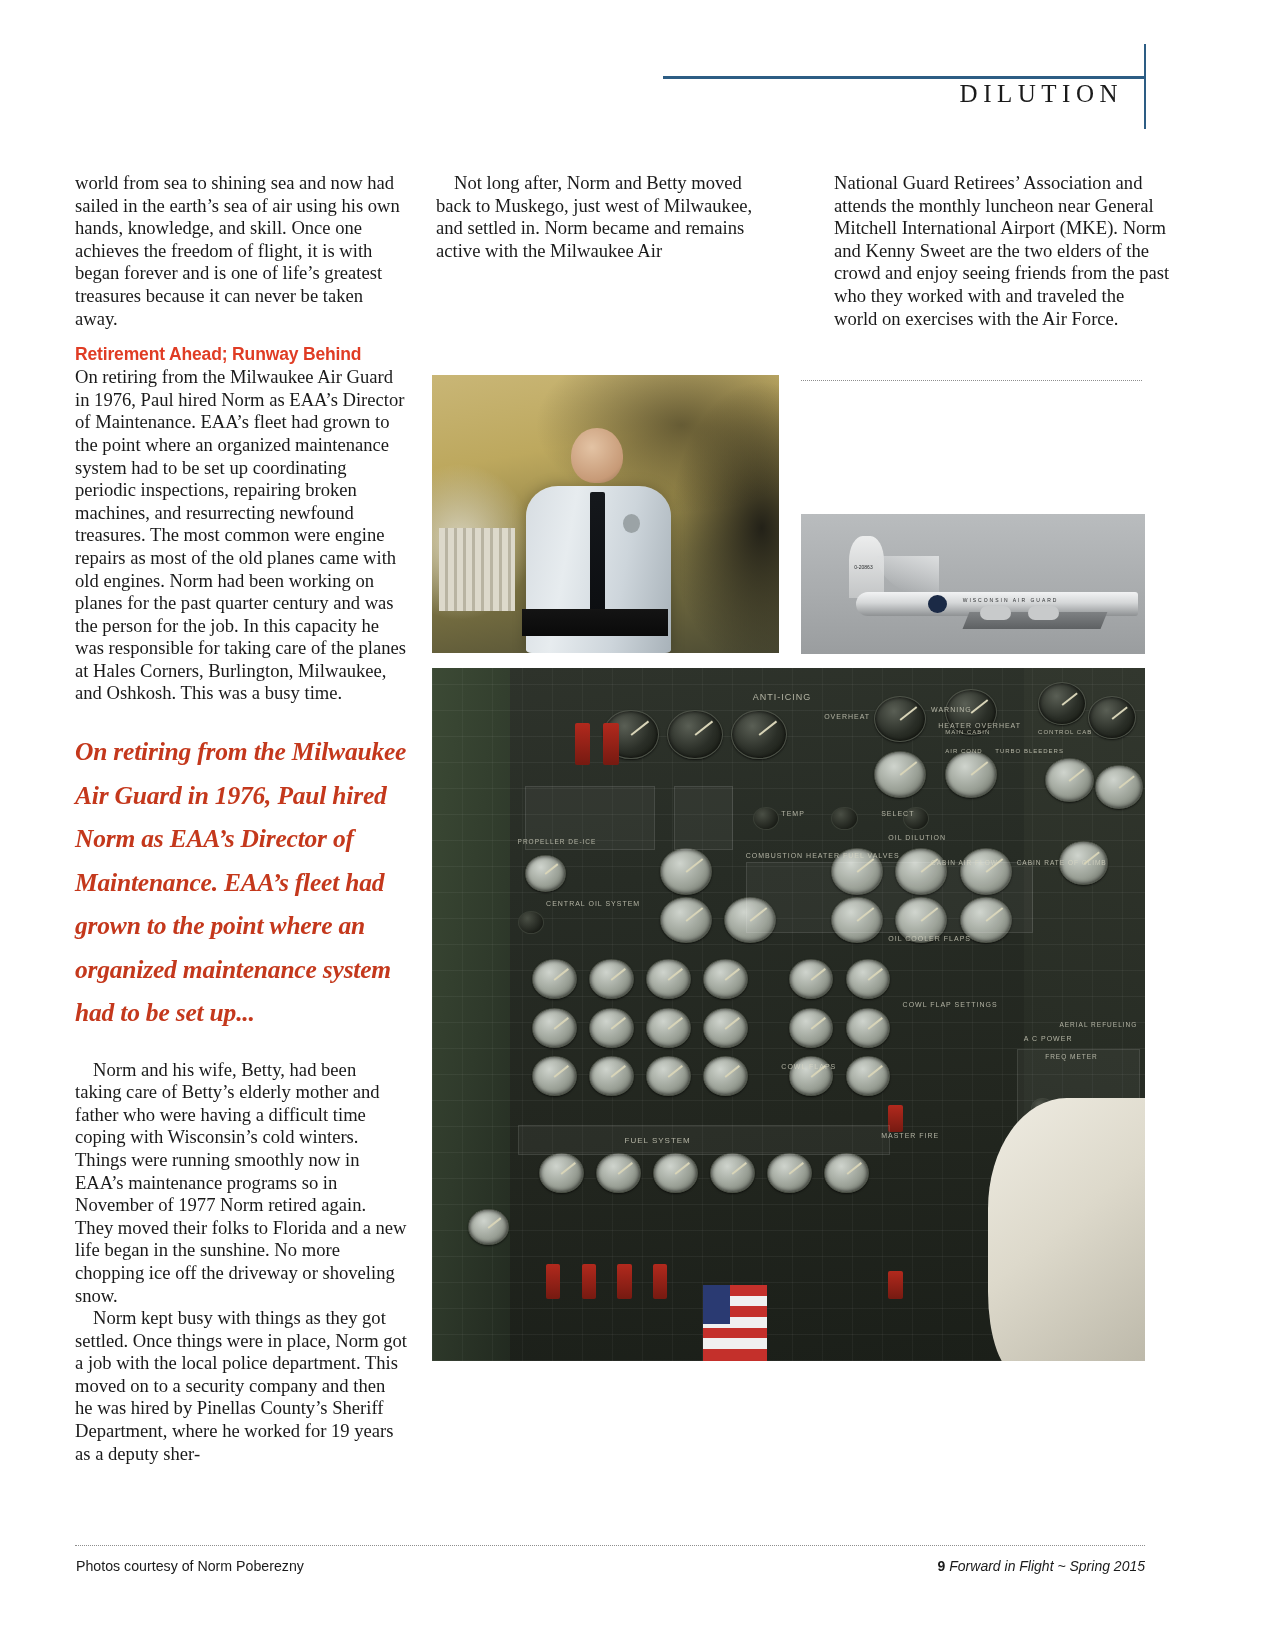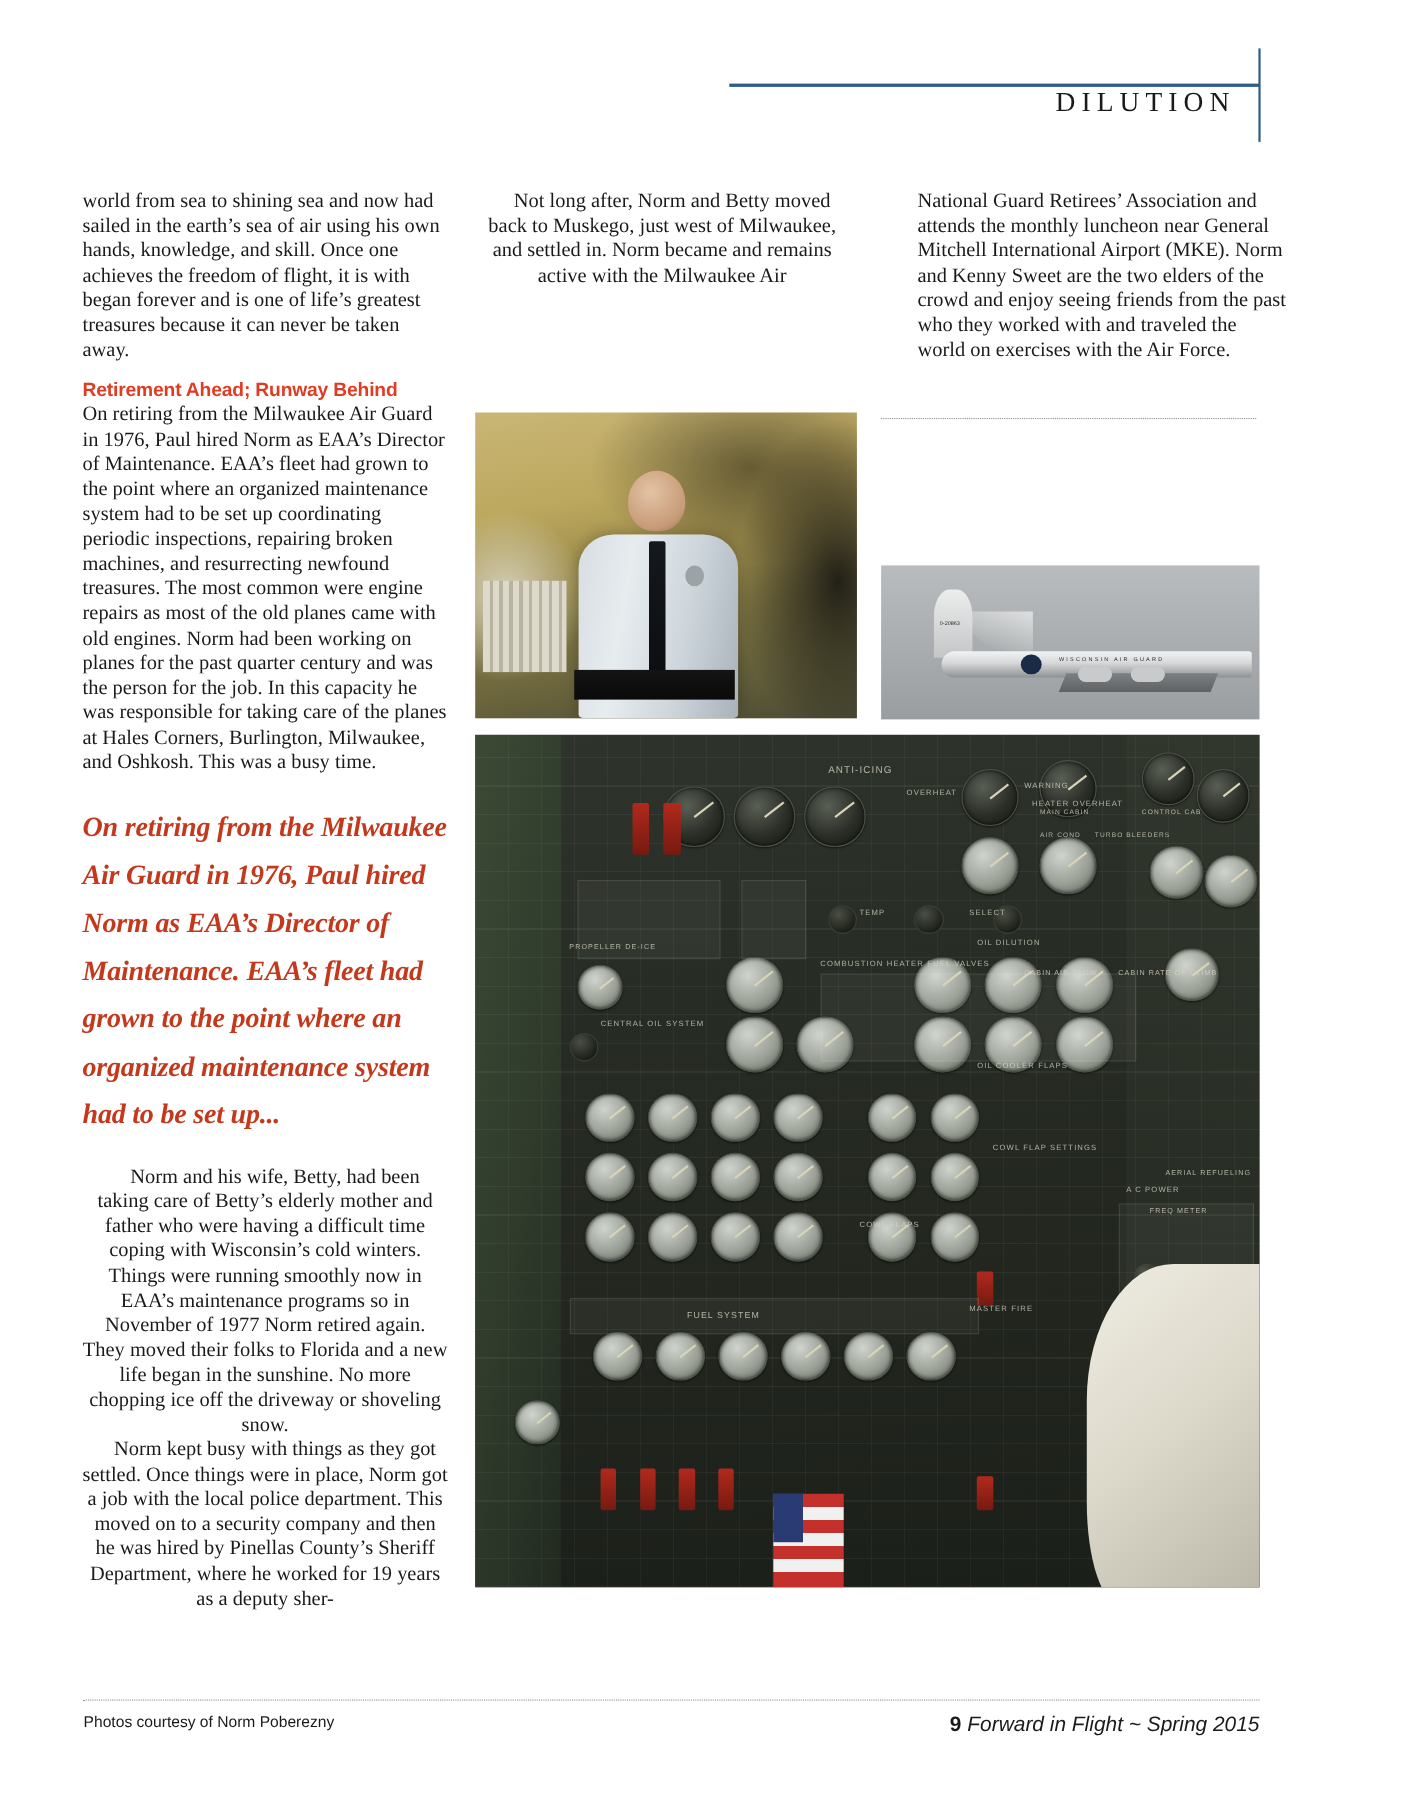--- a/index.html
+++ b/index.html
@@ -52,21 +52,20 @@
     line-height: 22.6px;
     color: #1a1a1a;
     text-align: left;
   }
   .col p {
     margin: 0;
     text-indent: 0;
   }
   .col p.indent {
     text-indent: 18px;
-    text-align: center;
   }
 
   #col1 { left: 75px;  top: 172px; width: 332px; }
   #col2 { left: 436px; top: 172px; width: 332px; }
   #col3 { left: 801px; top: 172px; width: 338px; margin-left: 33px; }
 
   .subhead {
     font-family: "Liberation Sans", sans-serif;
     font-size: 17.5px;
     font-weight: bold;
@@ -235,21 +234,21 @@
     font-size: 15.3px;
     line-height: 20.4px;
     color: #1a1a1a;
   }
 
   
   #photo-panel {
     left: 432px;
     top: 668px;
     width: 713px;
-    height: 775px;
+    height: 693px;
     background:
       linear-gradient(180deg, #2b3028 0%, #262a23 6%, #1f231e 100%);
   }
   #photo-panel .pnl-left {
     position: absolute;
     left: 0; top: 0;
     width: 11%; height: 100%;
     background: linear-gradient(100deg, #3c4a35 0%, #2f3a2b 55%, #222a20 100%);
   }
   #photo-panel .pnl-main {
@@ -358,21 +357,21 @@
     top: 1558px;
     font-family: "Liberation Sans", sans-serif;
     font-size: 14.2px;
     color: #1a1a1a;
   }
   .footer-right {
     position: absolute;
     right: 130px;
     top: 1558px;
     font-family: "Liberation Sans", sans-serif;
-    font-size: 19px;
+    font-size: 14px;
     color: #1a1a1a;
     white-space: nowrap;
   }
   .footer-right .pg {
     font-weight: bold;
     font-style: normal;
   }
   .footer-right .ft {
     font-style: italic;
   }

